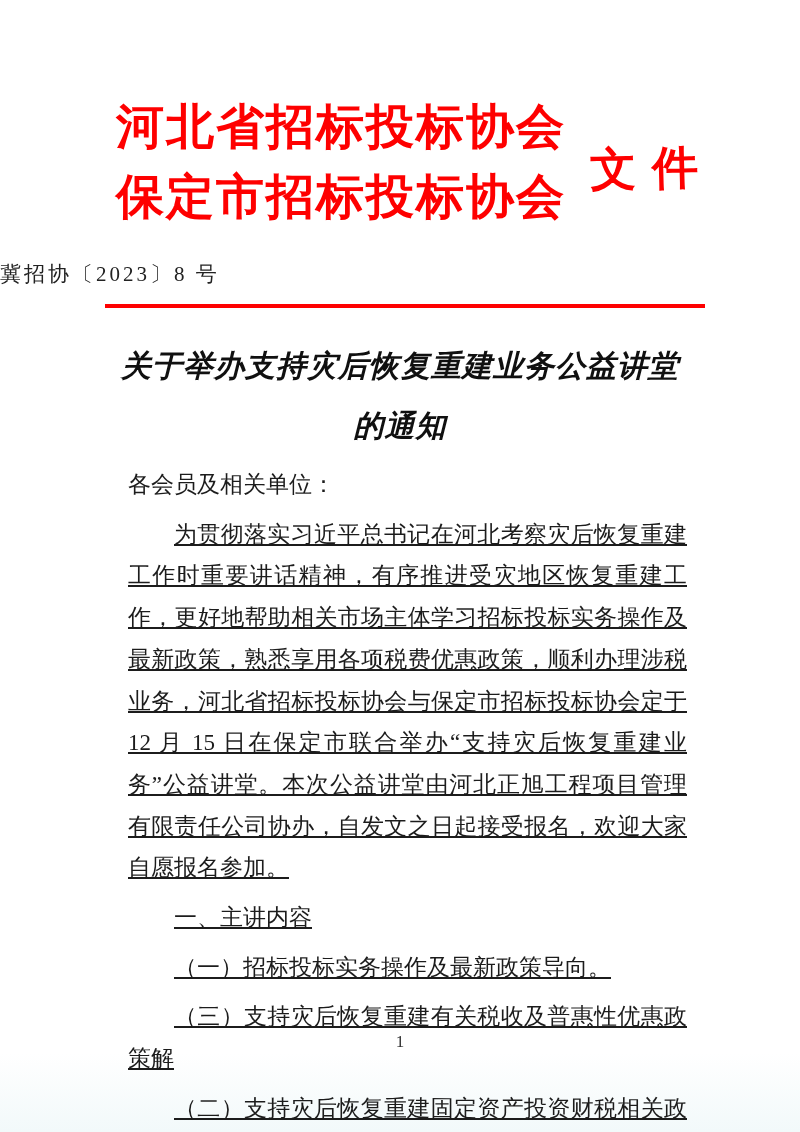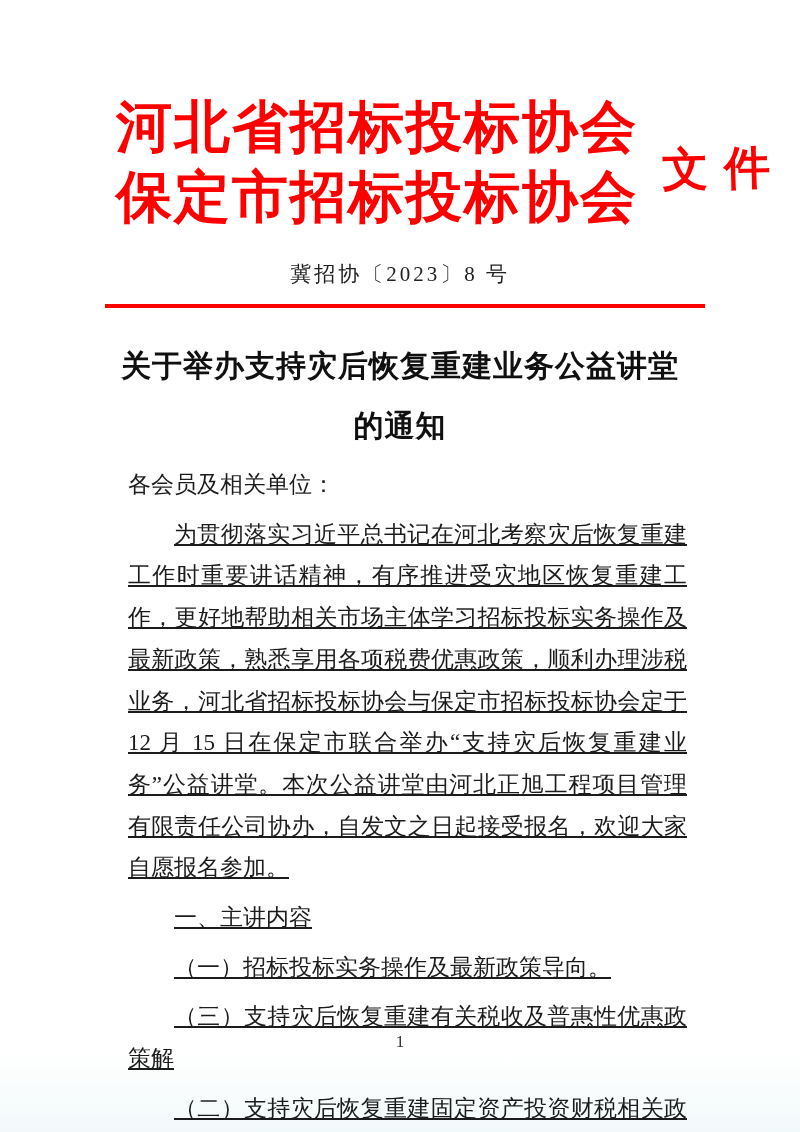--- a/index.html
+++ b/index.html
@@ -21,40 +21,39 @@
   
   .letterhead {
     display: flex;
     align-items: center;
     padding: 92px 30px 0 116px;
   }
   .issuer { flex: 0 0 auto; }
   .issuer-line {
     color: var(--accent);
     font-weight: bold;
-    font-size: 56px;
+    font-size: 48px;
     line-height: 70px;
     letter-spacing: 2px;
     white-space: nowrap;
   }
   .doc-type {
     color: var(--accent);
     font-weight: bold;
     font-size: 46px;
     letter-spacing: 16px;
     margin-left: 24px;
     padding-top: 14px;
     white-space: nowrap;
     transform: rotate(-1.5deg);
   }
 
   
   .doc-number {
     margin-top: 28px;
-    text-align: center;
     font-size: 21px;
     letter-spacing: 3px;
     color: #222222;
   }
 
   
   .red-rule {
     margin: 16px 0 0 105px;
     width: 600px;
     height: 4px;
@@ -64,20 +63,21 @@
 
   
   .doc-title {
     margin-top: 28px;
     text-align: center;
     font-weight: bold;
     color: #101010;
     font-size: 30px;
     line-height: 60px;
     letter-spacing: 1px;
+    font-style: italic;
   }
 
   
   .doc-body {
     margin: 0 105px 0 120px;
     width: 575px;
     font-size: 23px;
     line-height: 41.7px;
     letter-spacing: 0;
     text-align: justify;

